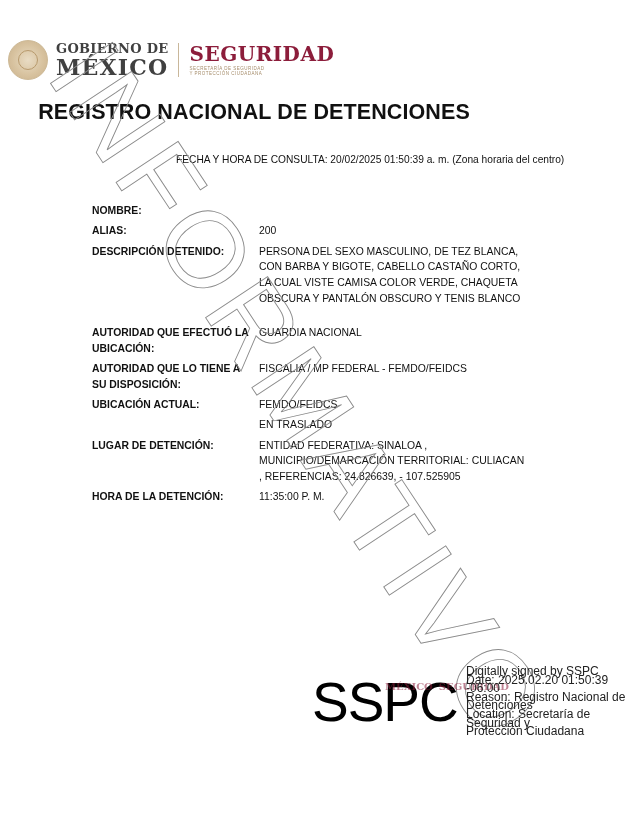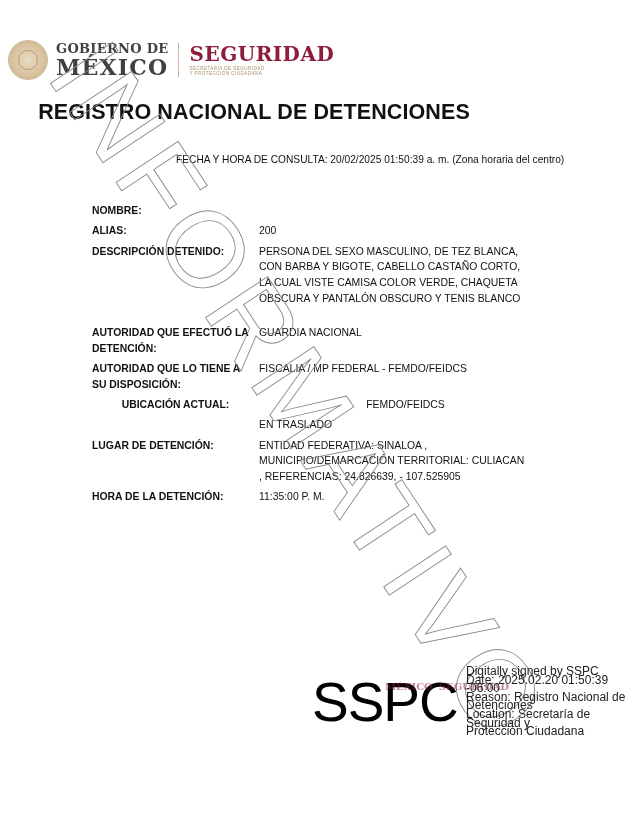--- a/index.html
+++ b/index.html
@@ -69,36 +69,36 @@
     <div class="val">
       <div>PERSONA DEL SEXO MASCULINO, DE TEZ BLANCA,</div>
       <div>CON BARBA Y BIGOTE, CABELLO CASTAÑO CORTO,</div>
       <div>LA CUAL VISTE CAMISA COLOR VERDE, CHAQUETA</div>
       <div>OBSCURA Y PANTALÓN OBSCURO Y TENIS BLANCO</div>
     </div>
   </div>
   <div class="row" style="margin-top:18px;">
     <div class="lbl">
       <div>AUTORIDAD QUE EFECTUÓ LA</div>
-      <div>DETENCIÓN:</div>
+      <div>UBICACIÓN:</div>
     </div>
     <div class="val">
         <div>GUARDIA NACIONAL</div>
       </div>
   </div>
   <div class="row">
     <div class="lbl">
       <div>AUTORIDAD QUE LO TIENE A</div>
       <div>SU DISPOSICIÓN:</div>
     </div>
     <div class="val">
         <div>FISCALIA / MP FEDERAL - FEMDO/FEIDCS</div>
       </div>
   </div>
-  <div class="row" style="margin-top:2px;text-align:center;">
+  <div class="row" style="margin-top:2px;">
     <div class="lbl">UBICACIÓN ACTUAL:</div>
     <div class="val">
         <div>FEMDO/FEIDCS</div>
       </div>
   </div>
   <div class="row">
     <div class="lbl"></div>
     <div class="val">
         <div>EN TRASLADO</div>
       </div>

